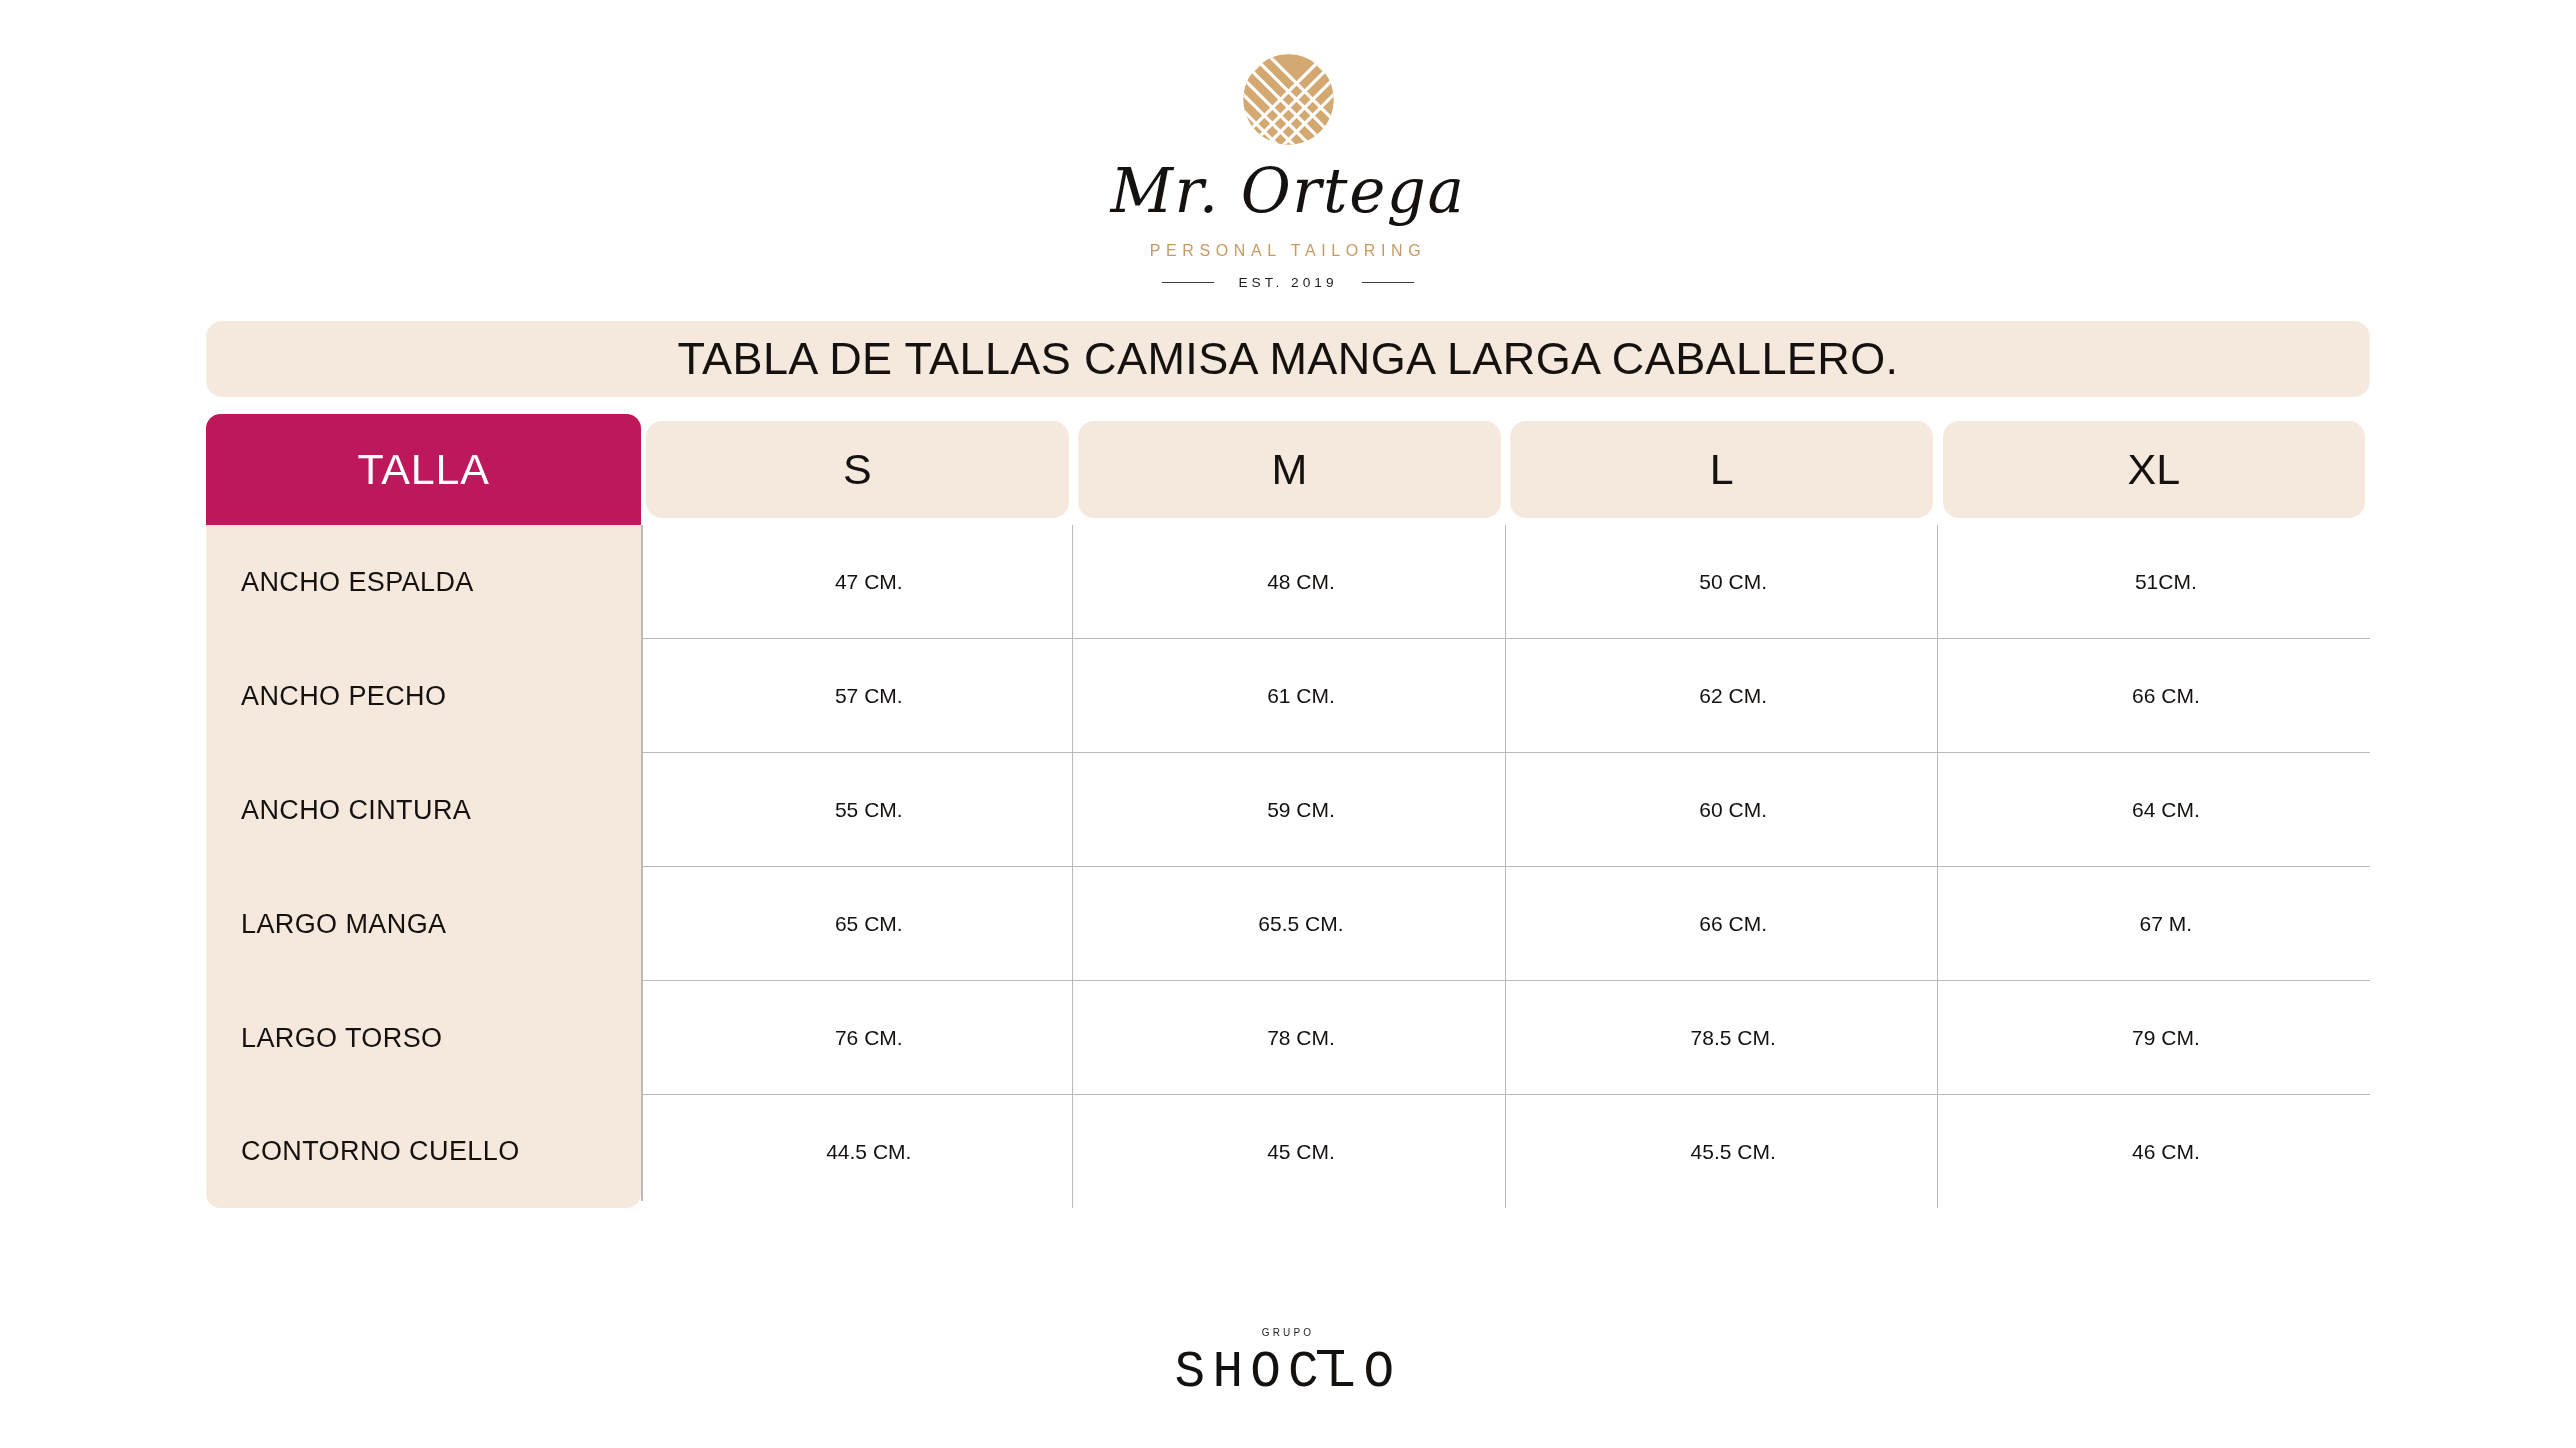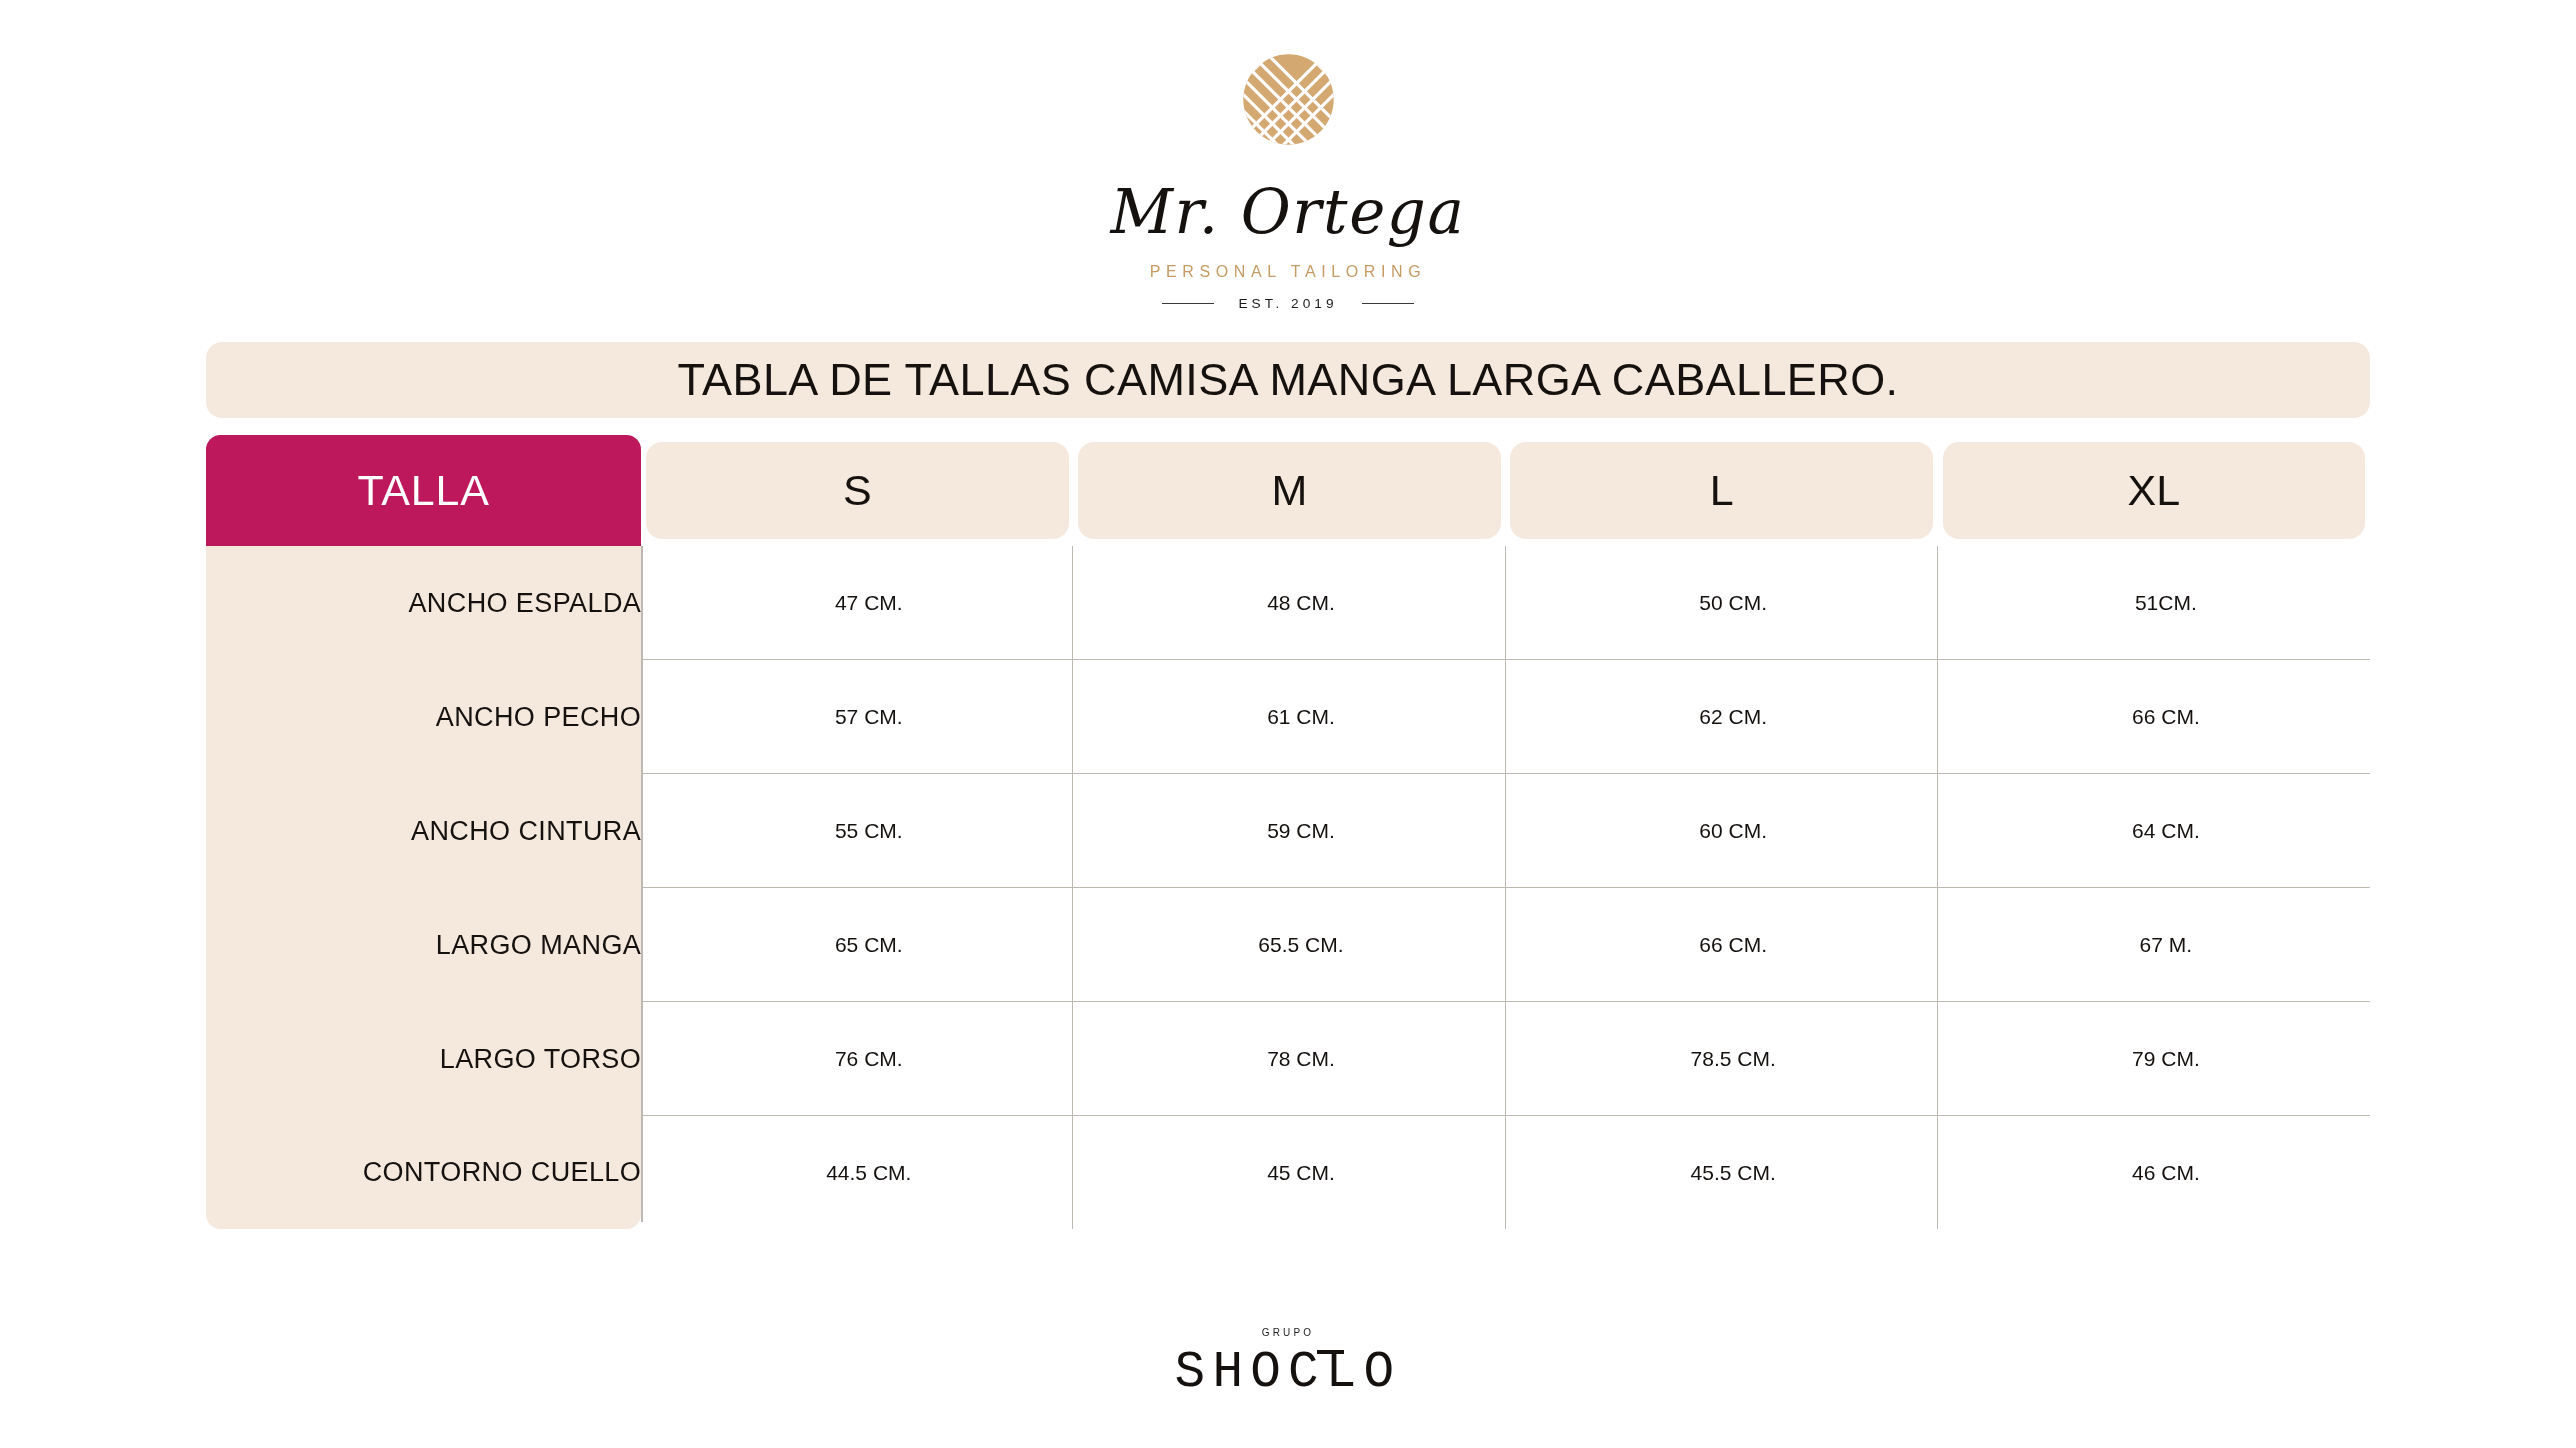--- a/index.html
+++ b/index.html
@@ -23,21 +23,20 @@
     display: flex;
     flex-direction: column;
     align-items: center;
   }
   .brand-mark {
     width: 121px;
     height: 121px;
     position: relative;
   }
   .brand-name {
-    margin-top: 21px;
     font-family: "DejaVu Serif", serif;
     font-style: italic;
     font-size: 61px;
     letter-spacing: 1.6px;
     color: #15110f;
     line-height: 1;
   }
   .brand-tagline {
     margin-top: 21px;
     font-size: 16px;
@@ -131,21 +130,21 @@
     height: 113px;
     padding: 0;
     vertical-align: middle;
   }
   td.row-label {
     background: #f5e9de;
     font-size: 27px;
     letter-spacing: 0.4px;
     color: #15110f;
     padding-left: 35px;
-    text-align: right;
+    text-align: left;
   }
   tbody tr:last-child td.row-label {
     border-radius: 0 0 14.5px 14.5px;
   }
   td.cell {
     text-align: center;
     font-size: 21px;
     color: #15110f;
     border-bottom: 1.6px solid #bdb8b2;
     border-right: 1.6px solid #bdb8b2;

